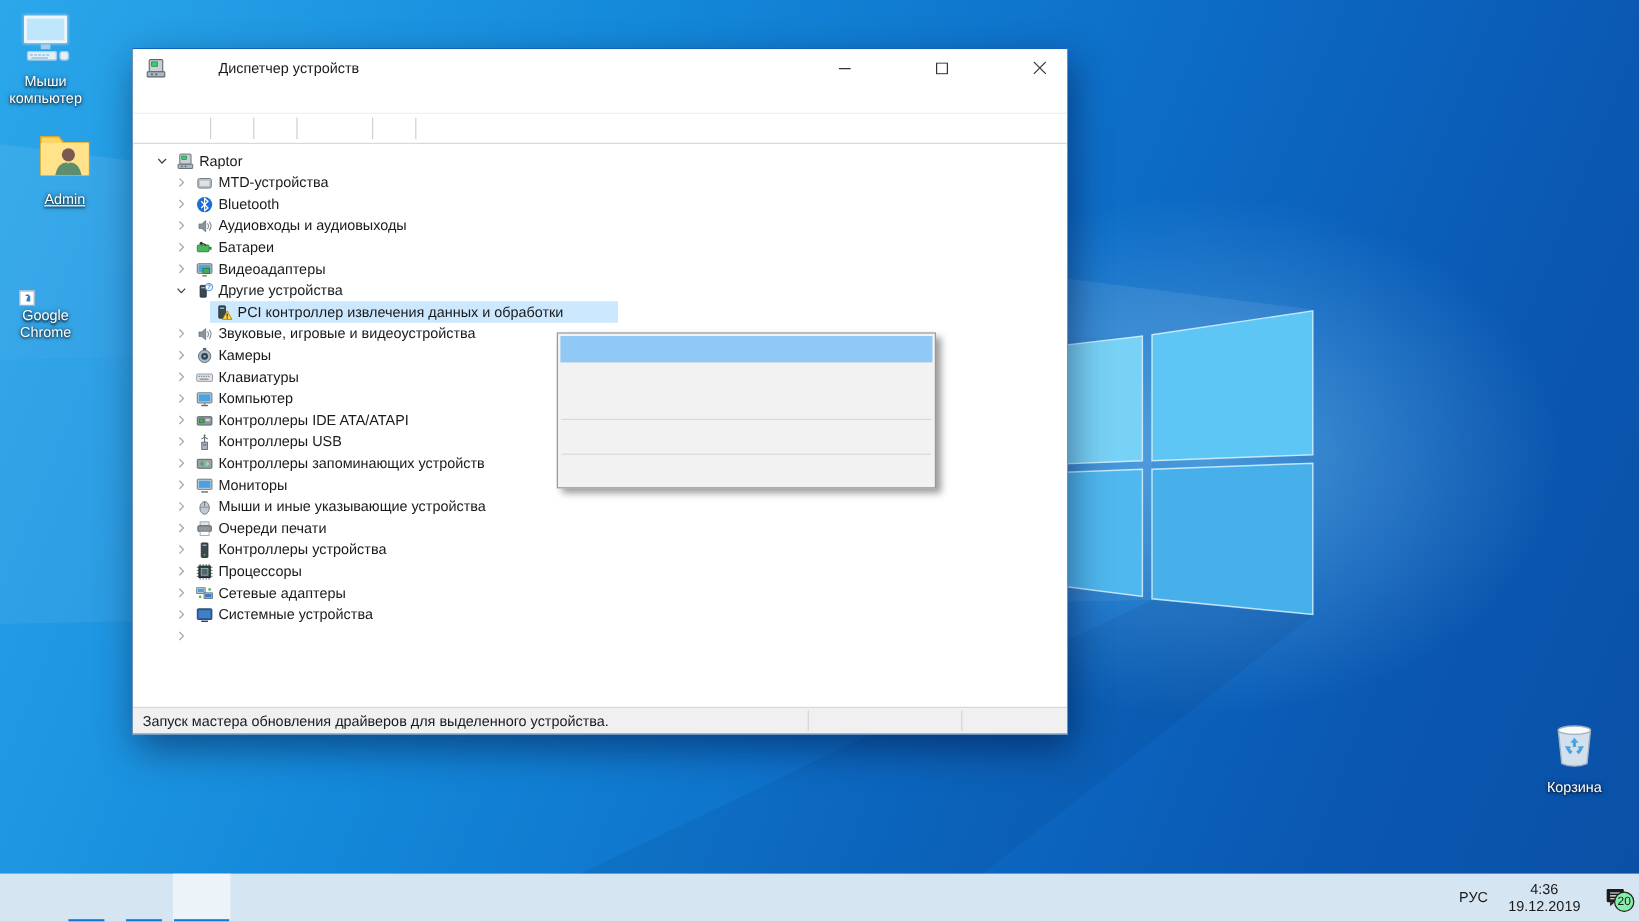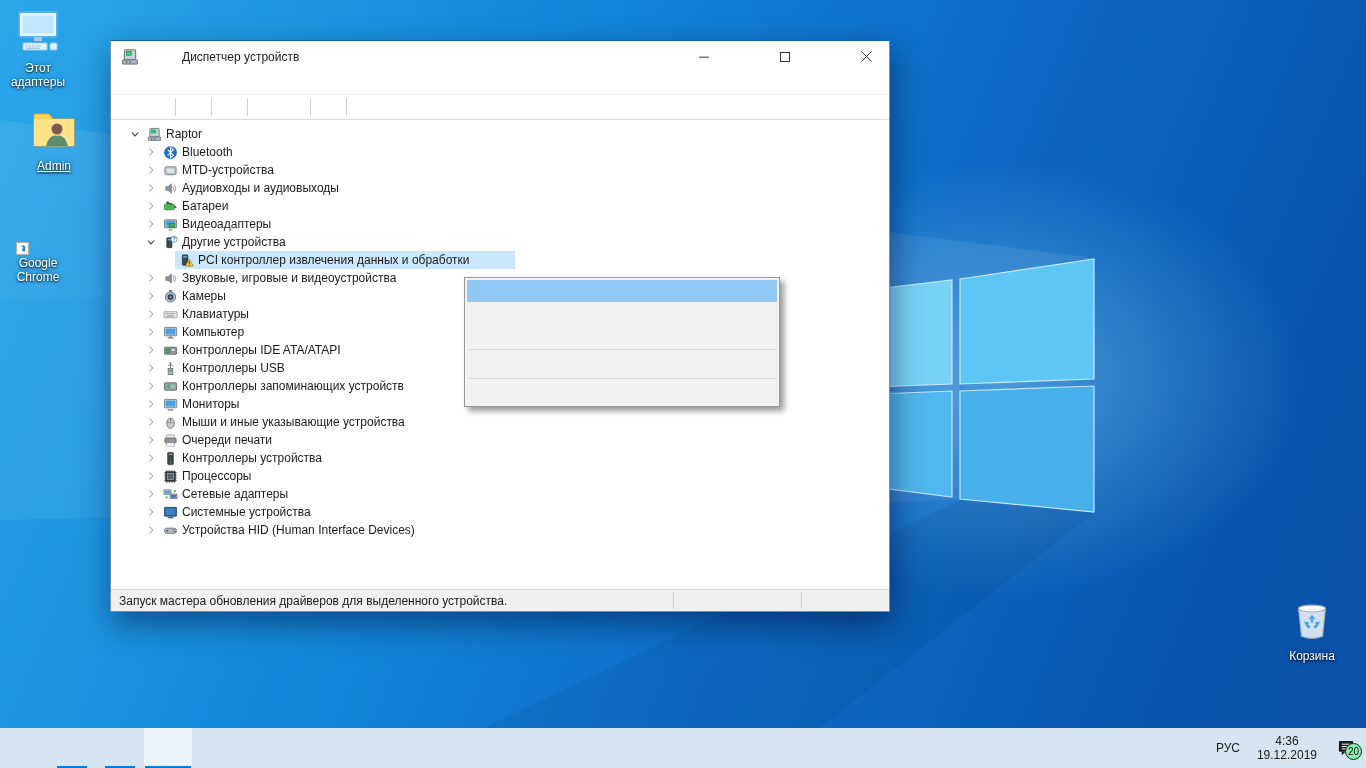--- a/index.html
+++ b/index.html
@@ -108,21 +108,21 @@
               <rect x="11" y="38" width="2.4" height="1.6"></rect>
               <rect x="14.4" y="38" width="2.4" height="1.6"></rect>
               <rect x="17.8" y="38" width="2.4" height="1.6"></rect>
               <rect x="21.2" y="38" width="2.4" height="1.6"></rect>
               <rect x="24.6" y="38" width="2.4" height="1.6"></rect>
               <rect x="12" y="40.5" width="14" height="1.6"></rect>
             </g>
             <rect x="36" y="36" width="7" height="7" rx="2" fill="#e4f1fa" stroke="#a8cde6" stroke-width="1.2"></rect>
           </svg></span>
       </div>
-    <div class="lbl">Этот адаптеры</div>
+    <div class="lbl">Мыши компьютер</div>
   </div>
     <div class="d-icon" style="left: 16px; top: 106px; text-decoration: underline;">
     <div class="ig">
         <span class="big-ico"><svg viewBox="0 0 48 48" width="48" height="48">
             <path d="M4 9 h15 l4 5 h21 v27 h-40 Z" fill="#ffd461" stroke="#d9a82f" stroke-width="1.2"></path>
             <rect x="4" y="14" width="40" height="27" rx="1" fill="#ffe28a"></rect>
             <circle cx="27" cy="24" r="5.5" fill="#7a5a50"></circle>
             <path d="M16 41 q2.5-11 10-10.5 q1 1.5 2 0 q7.5-0.5 10 10.5 Z" fill="#5d8f6e"></path>
           </svg></span>
       </div>
@@ -237,41 +237,41 @@
   </div>
       <div class="tree-row lvl1">
     <span class="expander">
           <svg viewBox="0 0 16 16">
             <path d="M6 3.5 L10.5 8 L6 12.5" fill="none" stroke="#a6a6a6" stroke-width="1.4"></path>
           </svg>
         </span>
     <span class="row-inner">
       <span class="ticon">
             <svg viewBox="0 0 16 16">
+              <rect x="2" y="4" width="12" height="8.5" rx="1.5" fill="#b9c0c7" stroke="#6c757d" stroke-width="0.8"></rect>
+              <rect x="4" y="6" width="8" height="4.5" fill="#dfe4e8"></rect>
+            </svg>
+          </span>
+      <span class="tlabel">MTD-устройства</span>
+    </span>
+  </div>
+      <div class="tree-row lvl1">
+    <span class="expander">
+          <svg viewBox="0 0 16 16">
+            <path d="M6 3.5 L10.5 8 L6 12.5" fill="none" stroke="#a6a6a6" stroke-width="1.4"></path>
+          </svg>
+        </span>
+    <span class="row-inner">
+      <span class="ticon">
+            <svg viewBox="0 0 16 16">
               <circle cx="8" cy="8" r="6.8" fill="#1a6fd4"></circle>
               <path d="M5 5 L11 11 L8 13.5 L8 2.5 L11 5 L5 11" fill="none" stroke="#fff" stroke-width="1.1"></path>
             </svg>
           </span>
       <span class="tlabel">Bluetooth</span>
-    </span>
-  </div>
-      <div class="tree-row lvl1">
-    <span class="expander">
-          <svg viewBox="0 0 16 16">
-            <path d="M6 3.5 L10.5 8 L6 12.5" fill="none" stroke="#a6a6a6" stroke-width="1.4"></path>
-          </svg>
-        </span>
-    <span class="row-inner">
-      <span class="ticon">
-            <svg viewBox="0 0 16 16">
-              <rect x="2" y="4" width="12" height="8.5" rx="1.5" fill="#b9c0c7" stroke="#6c757d" stroke-width="0.8"></rect>
-              <rect x="4" y="6" width="8" height="4.5" fill="#dfe4e8"></rect>
-            </svg>
-          </span>
-      <span class="tlabel">MTD-устройства</span>
     </span>
   </div>
       <div class="tree-row lvl1">
     <span class="expander">
           <svg viewBox="0 0 16 16">
             <path d="M6 3.5 L10.5 8 L6 12.5" fill="none" stroke="#a6a6a6" stroke-width="1.4"></path>
           </svg>
         </span>
     <span class="row-inner">
       <span class="ticon">
@@ -604,31 +604,20 @@
           </span>
       <span class="tlabel">Системные устройства</span>
     </span>
   </div>
       <div class="tree-row lvl1">
     <span class="expander">
           <svg viewBox="0 0 16 16">
             <path d="M6 3.5 L10.5 8 L6 12.5" fill="none" stroke="#a6a6a6" stroke-width="1.4"></path>
           </svg>
         </span>
-    <span class="row-inner">
-      <span class="ticon">
-            <svg viewBox="0 0 16 16">
-              <rect x="1.5" y="5.5" width="13" height="5.5" rx="2.5" fill="#aeb6bf" stroke="#5b6770" stroke-width="0.8"></rect>
-              <circle cx="4.5" cy="8.2" r="1" fill="#5b6770"></circle>
-              <circle cx="11.3" cy="7.2" r="0.8" fill="#5b6770"></circle>
-              <circle cx="12.8" cy="9" r="0.8" fill="#5b6770"></circle>
-            </svg>
-          </span>
-      <span class="tlabel">Устройства HID (Human Interface Devices)</span>
-    </span>
   </div>
     </div>
 
   <div class="statusbar">
     <span>Запуск мастера обновления драйверов для выделенного устройства.</span>
     <span class="sb-sep" style="left:562px"></span>
     <span class="sb-sep" style="left:690px"></span>
   </div>
 </div>
 

